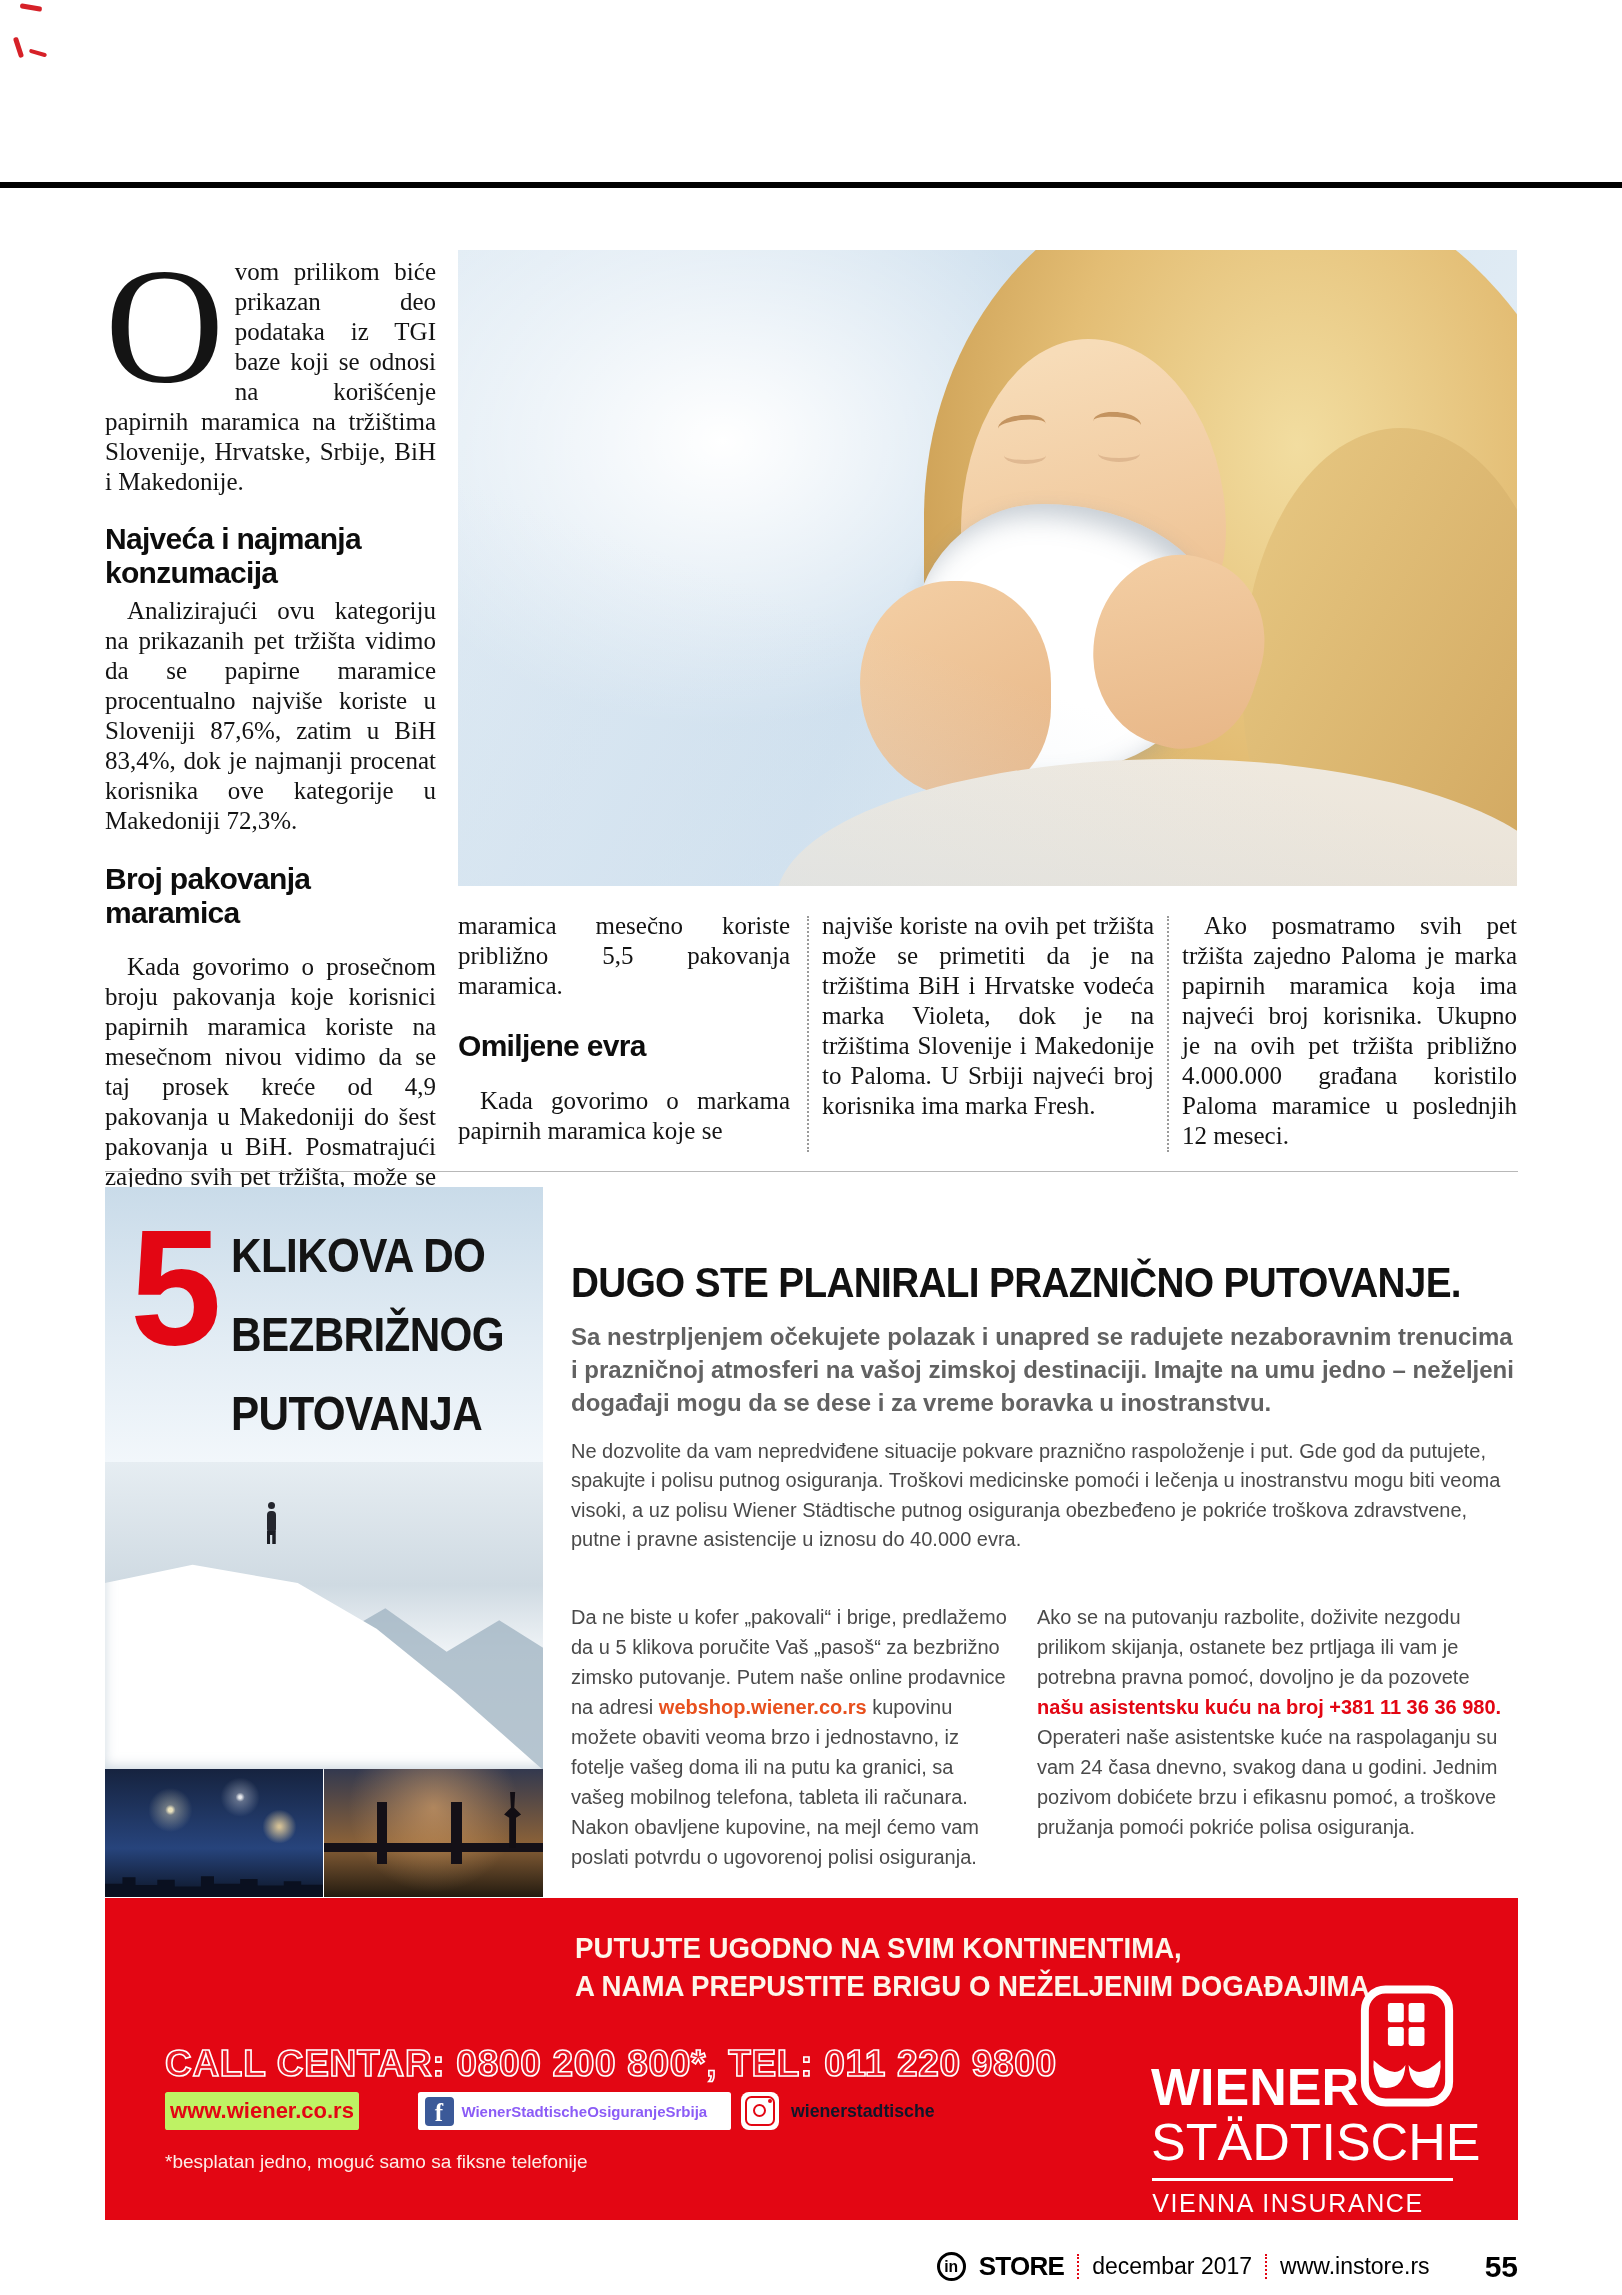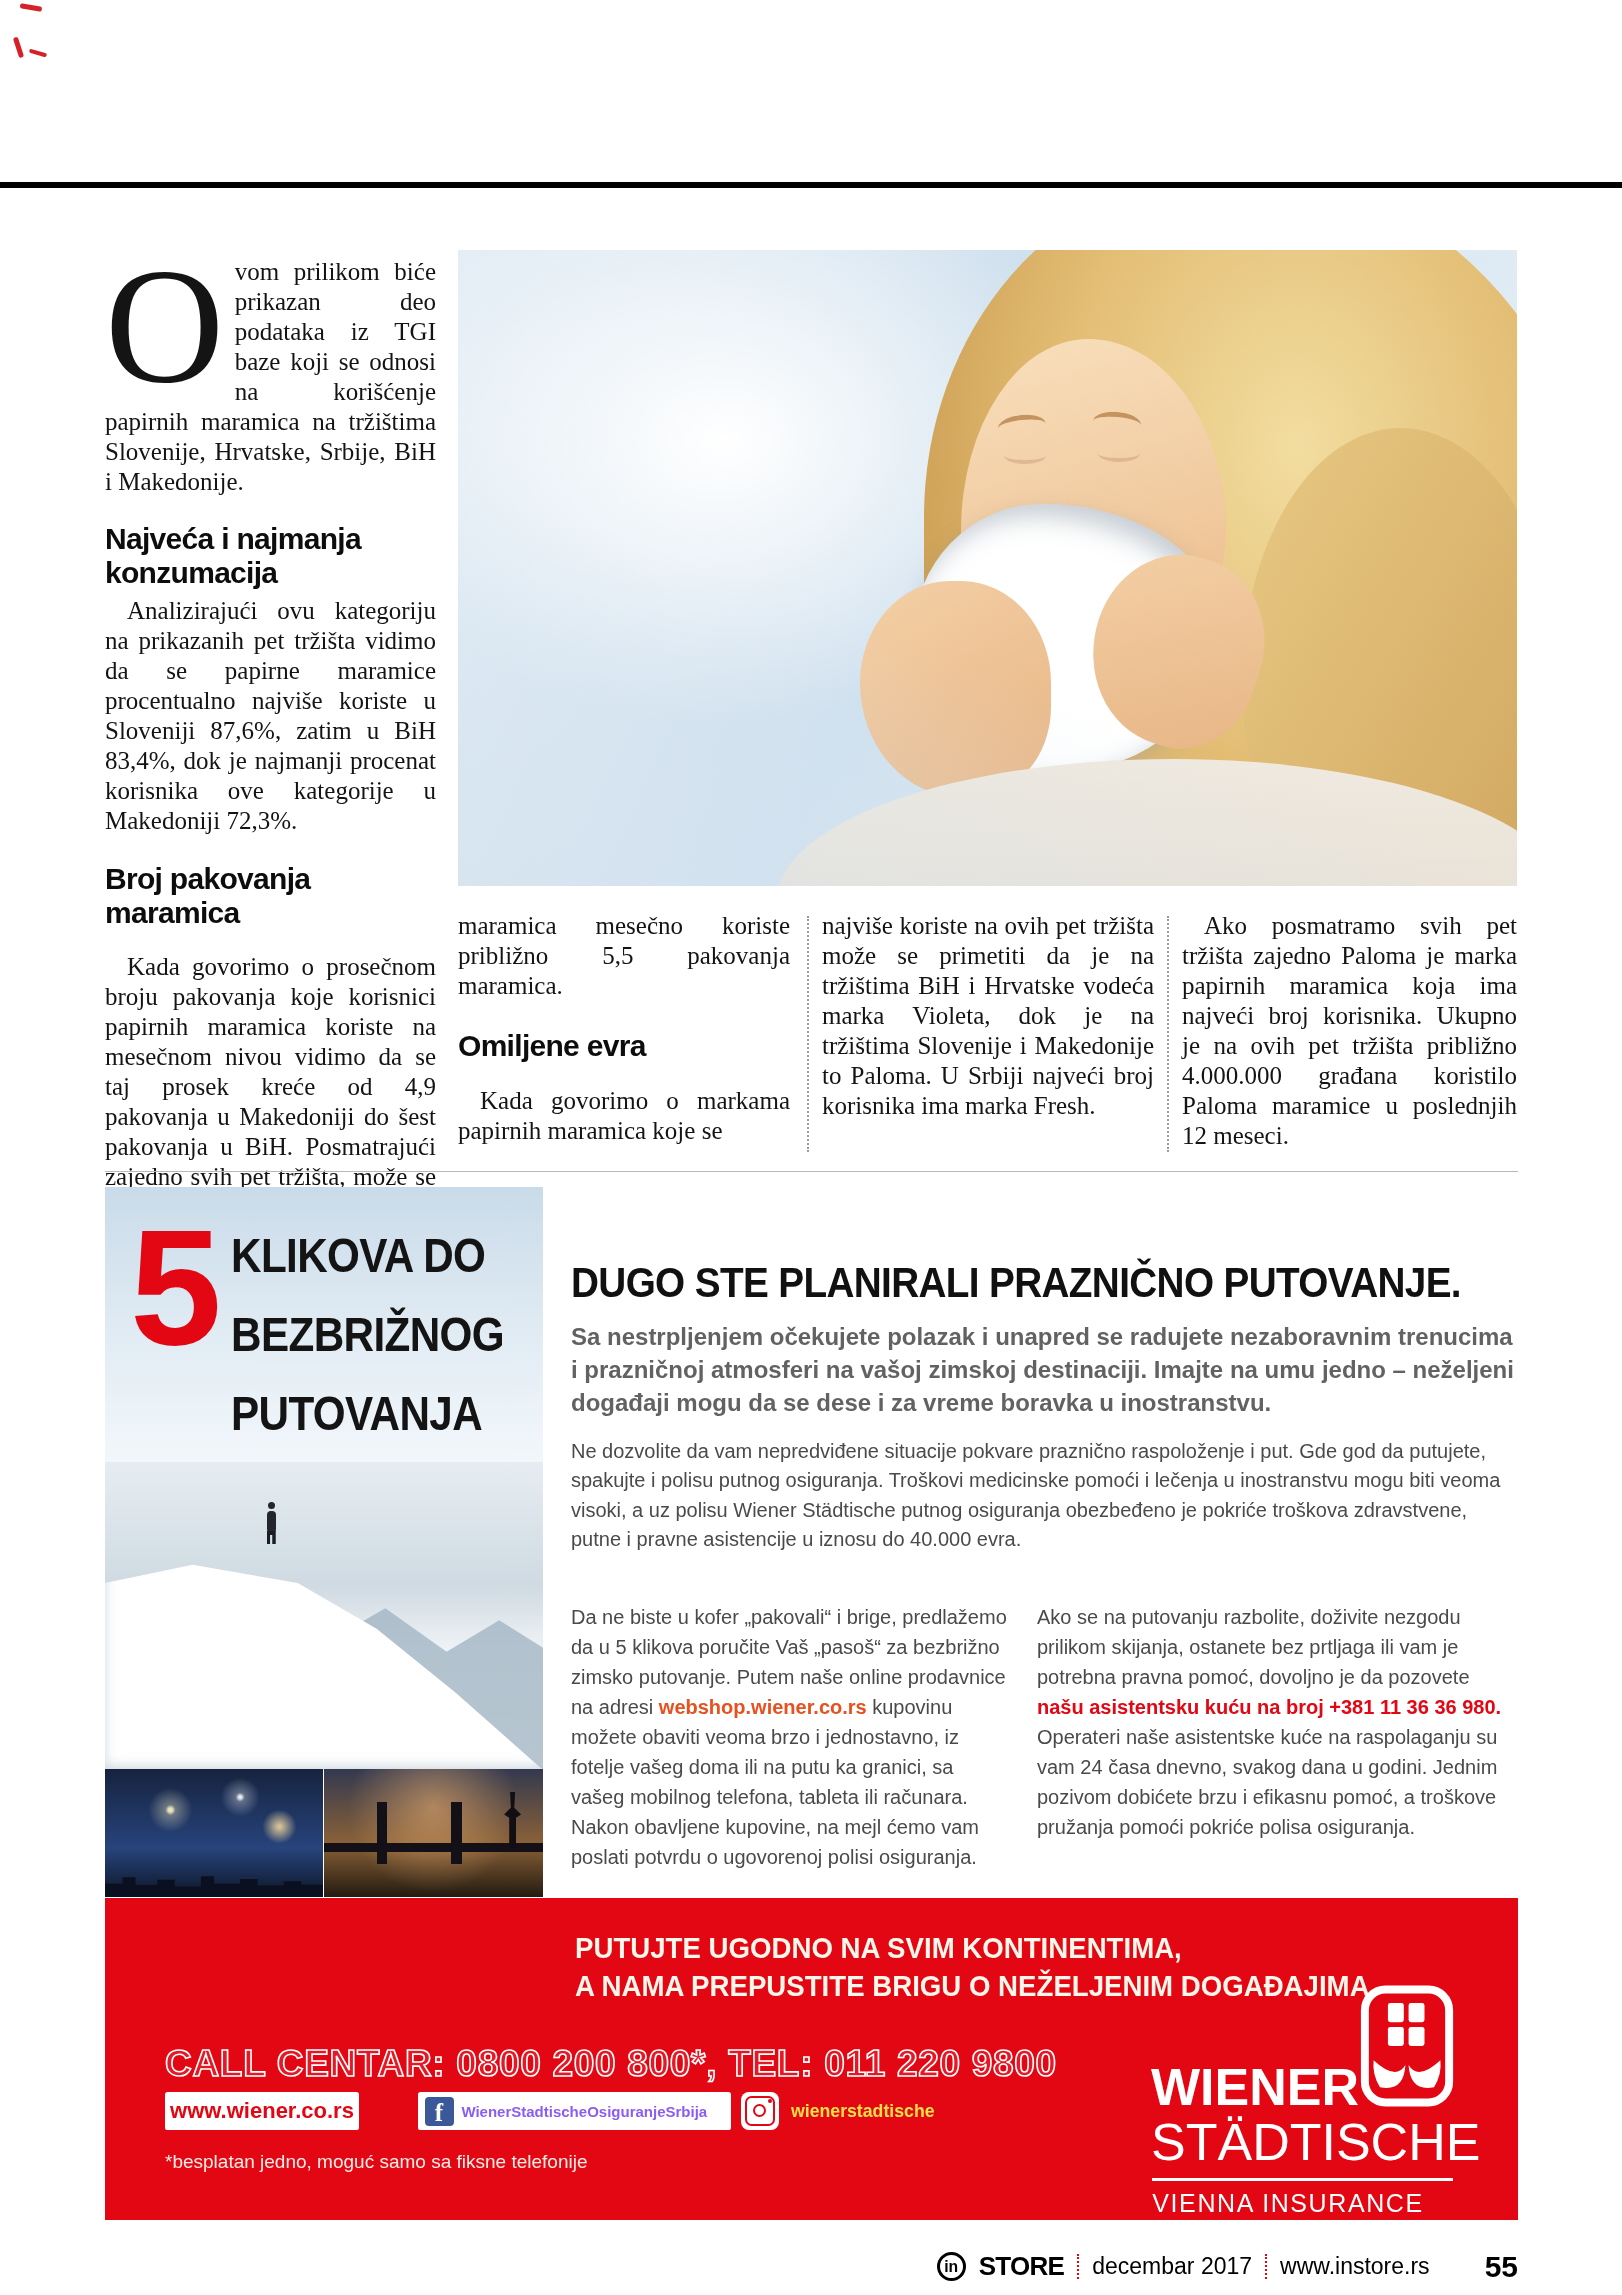--- a/index.html
+++ b/index.html
@@ -114,36 +114,36 @@
 
   
   .redband{left:105px;top:1898px;width:1413px;height:322px;background:#e30613;}
   .banner{position:absolute;left:470px;top:31px;font-family:"Liberation Sans", sans-serif;
           font-weight:bold;font-size:29.4px;line-height:38px;color:#fdf6ea;transform:scaleX(.94);
           transform-origin:left top;white-space:nowrap;}
   .call{position:absolute;left:60px;top:145px;font-family:"Liberation Sans", sans-serif;font-weight:bold;
         font-size:37px;color:rgba(255,255,255,.08);-webkit-text-stroke:1.6px #ffffff;
         letter-spacing:0.7px;white-space:nowrap;}
   .boxrow{position:absolute;left:60px;top:194px;height:38px;}
-  .wbox{position:absolute;left:0;top:0;width:194px;height:38px;background:#ffffff;border-radius:2.6px;
+  .wbox{position:absolute;left:0;top:0;width:194px;height:38px;background:#bef264;border-radius:2.6px;
         display:flex;align-items:center;justify-content:center;font-family:"Liberation Sans", sans-serif;
         font-weight:bold;font-size:22px;color:#e30613;}
   .fbox{position:absolute;left:253px;top:0;width:313px;height:38px;background:#fff;border-radius:2.6px;
         display:flex;align-items:center;gap:7.9px;padding:0 6.5px;box-sizing:border-box;}
   .fico{width:29px;height:29px;background:#3b5998;border-radius:3.9px;color:#fff;font-weight:bold;
         font-family:"Liberation Serif", serif;font-size:25px;display:flex;align-items:flex-end;
         justify-content:center;line-height:26px;}
   .ftxt{font-family:"Liberation Sans", sans-serif;font-size:15px;color:#8b5cf6;font-weight:bold;}
   .igico{position:absolute;left:576px;top:0;width:38px;height:38px;background:#fff;border-radius:7.9px;
          display:flex;align-items:center;justify-content:center;}
   .igin{width:26px;height:26px;border:2.6px solid #e30613;border-radius:6.5px;position:relative;}
   .igin:before{content:"";position:absolute;left:5.9px;top:5.9px;width:9.2px;height:9.2px;border:2.6px solid #e30613;border-radius:50%;}
   .igin:after{content:"";position:absolute;right:1.3px;top:1.3px;width:3.9px;height:3.9px;background:#e30613;border-radius:50%;}
   .igtxt{position:absolute;left:626px;top:9.2px;font-family:"Liberation Sans", sans-serif;font-size:17.7px;
-         color:#fde047;font-weight:bold;}
+         color:#0f172a;font-weight:bold;}
   .disc{position:absolute;left:60px;top:253px;font-family:"Liberation Sans", sans-serif;font-size:19px;
         color:#fdeee8;}
   
   .wlogo{position:absolute;left:1046px;top:86px;width:366px;height:229px;color:#fff;
          font-family:"Liberation Sans", sans-serif;}
   .wl1{position:absolute;left:0;top:73px;font-size:52px;font-weight:bold;letter-spacing:0;}
   .wl2{position:absolute;left:0;top:128px;font-size:52px;font-weight:normal;letter-spacing:0;}
   .wrule{position:absolute;left:1.3px;top:194px;width:301px;height:3.3px;background:#fff;}
   .wl3{position:absolute;left:1.3px;top:205px;font-size:25px;font-weight:normal;letter-spacing:1.6px;}
   .shield{position:absolute;left:208px;top:0;width:96px;height:124px;}

